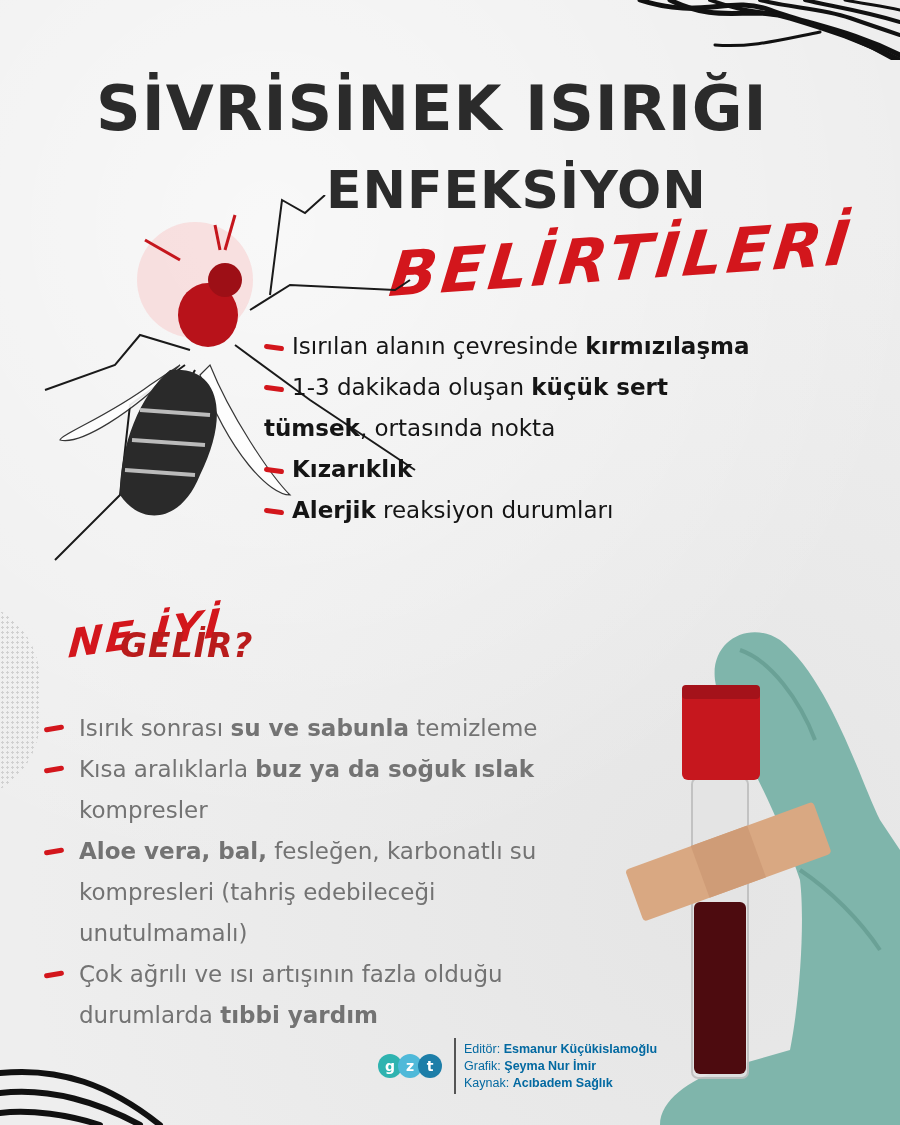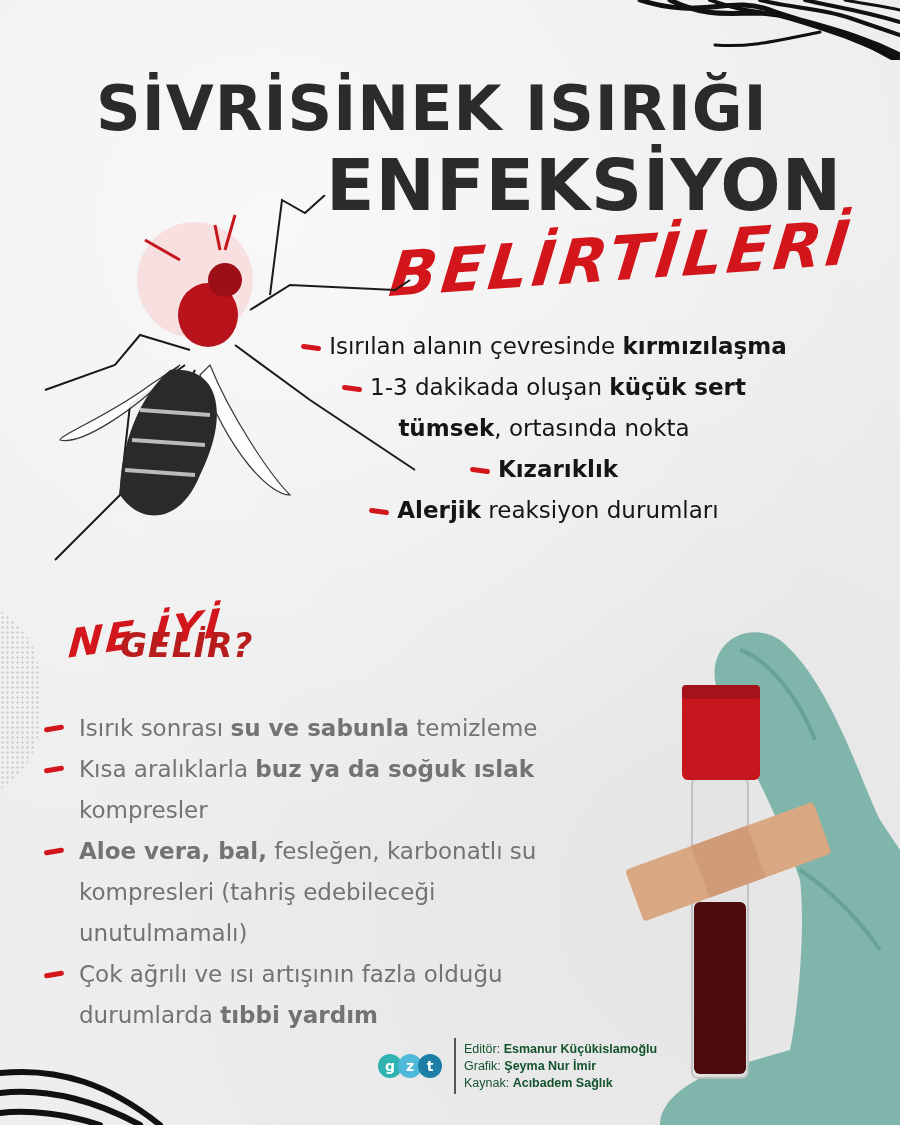--- a/index.html
+++ b/index.html
@@ -23,35 +23,35 @@
     background-image:radial-gradient(#c9c9c9 1.2px, transparent 1.3px);
     background-size:5px 5px;
     border-radius:0 100px 100px 0;
     opacity:0.8;
   }
   .title-line {
     position:absolute; font-family:"DejaVu Sans", sans-serif; font-weight:bold;
     color:#2b2b2b; letter-spacing:1px; white-space:nowrap;
   }
   .t1 { left:96px; top:72px; font-size:62px; }
-  .t2 { left:326px; top:144px; font-size:71px; }
+  .t2 { left:326px; top:160px; font-size:52px; }
   .brush {
     position:absolute; font-family:"DejaVu Sans", sans-serif; font-weight:bold; font-style:italic;
     color:#d3161c; white-space:nowrap;
     transform:skewX(-10deg) rotate(-4deg);
   }
   .belirtileri { left:392px; top:222px; font-size:62px; letter-spacing:4px; }
   .ne-iyi { left:70px; top:610px; font-size:40px; letter-spacing:3px; transform:skewX(-12deg) rotate(-8deg); }
   .gelir {
     position:absolute; left:120px; top:626px; font-size:33px; font-weight:bold; color:#b91c1c; letter-spacing:1px;font-style:italic;
   }
   .mosquito { position:absolute; left:20px; top:195px; width:400px; height:380px; }
   .symptoms {
     position:absolute; right:76px; top:326px; width:560px;
-    text-align:center; font-size:23px; line-height:41px; color:#151515;
+    text-align:left; font-size:23px; line-height:41px; color:#151515;
   }
   .symptoms .item { white-space:nowrap; }
   .dash {
     display:inline-block; width:20px; height:5px; background:#d3161c; border-radius:3px;
     vertical-align:middle; margin-right:8px; transform:rotate(8deg);
   }
   .tips {
     position:absolute; left:44px; top:708px; width:540px;
     font-size:23px; line-height:41px; color:#737373;
   }
@@ -60,21 +60,21 @@
   b { font-weight:bold; }
   .credits {
     position:absolute; left:378px; top:1038px; display:flex; align-items:center;
   }
   .gzt { display:flex; align-items:center; margin-right:8px; }
   .gzt span {
     width:24px; height:24px; border-radius:50%; color:#fff; font-size:14px; font-weight:bold;
     display:flex; align-items:center; justify-content:center; margin-right:-4px;
   }
   .vsep { width:2px; height:56px; background:#555; margin:0 8px 0 8px; }
-  .credit-lines { font-size:12.5px; line-height:17px; color:#14532d; font-family:"Liberation Sans", sans-serif; }
+  .credit-lines { font-size:12.5px; line-height:17px; color:#0369a1; font-family:"Liberation Sans", sans-serif; }
   .credit-lines .lbl { font-weight:normal; }
   .credit-lines .val { font-weight:bold; }
   .tube-art { position:absolute; left:600px; top:620px; width:300px; height:505px; }
 </style>
 </head>
 <body>
 
 <div class="paper"></div>
 
 <svg class="waves-top" viewBox="0 0 280 60">

